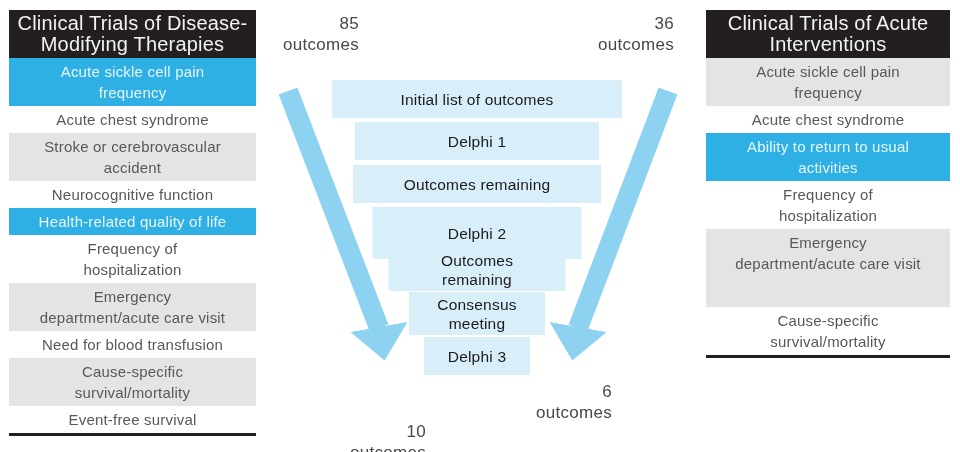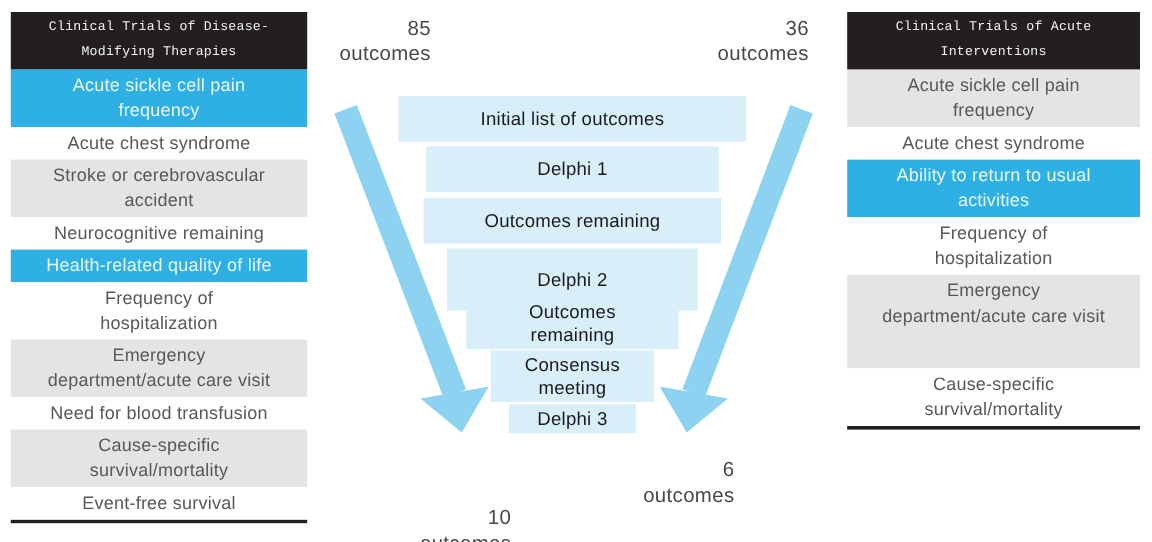--- a/index.html
+++ b/index.html
@@ -16,23 +16,22 @@
     width:960px;height:452px;position:relative;background:#ffffff;
     font-family:"Liberation Sans","DejaVu Sans",sans-serif;overflow:hidden;
   }
   .canvas{position:absolute;inset:0;}
   
   .panel{position:absolute;top:10px;border-bottom:3px solid var(--dark);}
   .panel.left{left:9px;width:247px;}
   .panel.right{left:706px;width:244px;}
   .panel-header{
     background:var(--dark);color:#F2F2F2;text-align:center;
-    font-size:11px;line-height:21px;padding:3px 4px;white-space:pre-line;
+    font-size:20px;line-height:21px;padding:3px 4px;white-space:pre-line;
     letter-spacing:.2px;
-    font-family:Liberation Mono, monospace;
   }
   .row{
     text-align:center;font-size:15px;line-height:21px;padding:3px 4px;
     color:var(--text-gray);white-space:pre-line;letter-spacing:.2px;background:#ffffff;
   }
   .row.gray{background:var(--gray);}
   .row.blue{background:var(--accent);color:#E7F6FD;}
   .row.tall{padding-bottom:33px;}
   
   .funnel-step{
@@ -55,21 +54,21 @@
 
   <section class="panel left">
     <header class="panel-header">Clinical Trials of Disease-
 Modifying Therapies</header>
     <div id="left-items">
         <div class="row blue">Acute sickle cell pain
 frequency</div>
         <div class="row white">Acute chest syndrome</div>
         <div class="row gray">Stroke or cerebrovascular
 accident</div>
-        <div class="row white">Neurocognitive remaining</div>
+        <div class="row white">Neurocognitive function</div>
         <div class="row blue">Health-related quality of life</div>
         <div class="row white">Frequency of
 hospitalization</div>
         <div class="row gray">Emergency
 department/acute care visit</div>
         <div class="row white">Need for blood transfusion</div>
         <div class="row gray">Cause-specific
 survival/mortality</div>
         <div class="row white">Event-free survival</div>
       </div>
@@ -90,21 +89,21 @@
 
   <div id="funnel">
       <div class="funnel-step" style="width: 290px; top: 80px; height: 38px;">Initial list of outcomes</div>
       <div class="funnel-step" style="width: 244px; top: 122px; height: 38px; text-align: center;">Delphi 1</div>
       <div class="funnel-step" style="width: 248px; top: 165px; height: 38px;">Outcomes remaining</div>
       <div class="funnel-step" style="width: 209px; top: 207px; height: 52px;">Delphi 2</div>
       <div class="funnel-step" style="width: 177px; top: 249px; height: 42px;">Outcomes
 remaining</div>
       <div class="funnel-step" style="width: 136px; top: 292px; height: 43px;">Consensus
 meeting</div>
-      <div class="funnel-step" style="width: 106px; top: 337px; height: 24px;">Delphi 3</div>
+      <div class="funnel-step" style="width: 106px; top: 337px; height: 38px;">Delphi 3</div>
     </div>
 
   <div class="count-label" style="left:321px;top:13px;">
     <div>85</div>
     <div>outcomes</div>
   </div>
   <div class="count-label" style="left:636px;top:13px;">
     <div>36</div>
     <div>outcomes</div>
   </div>

